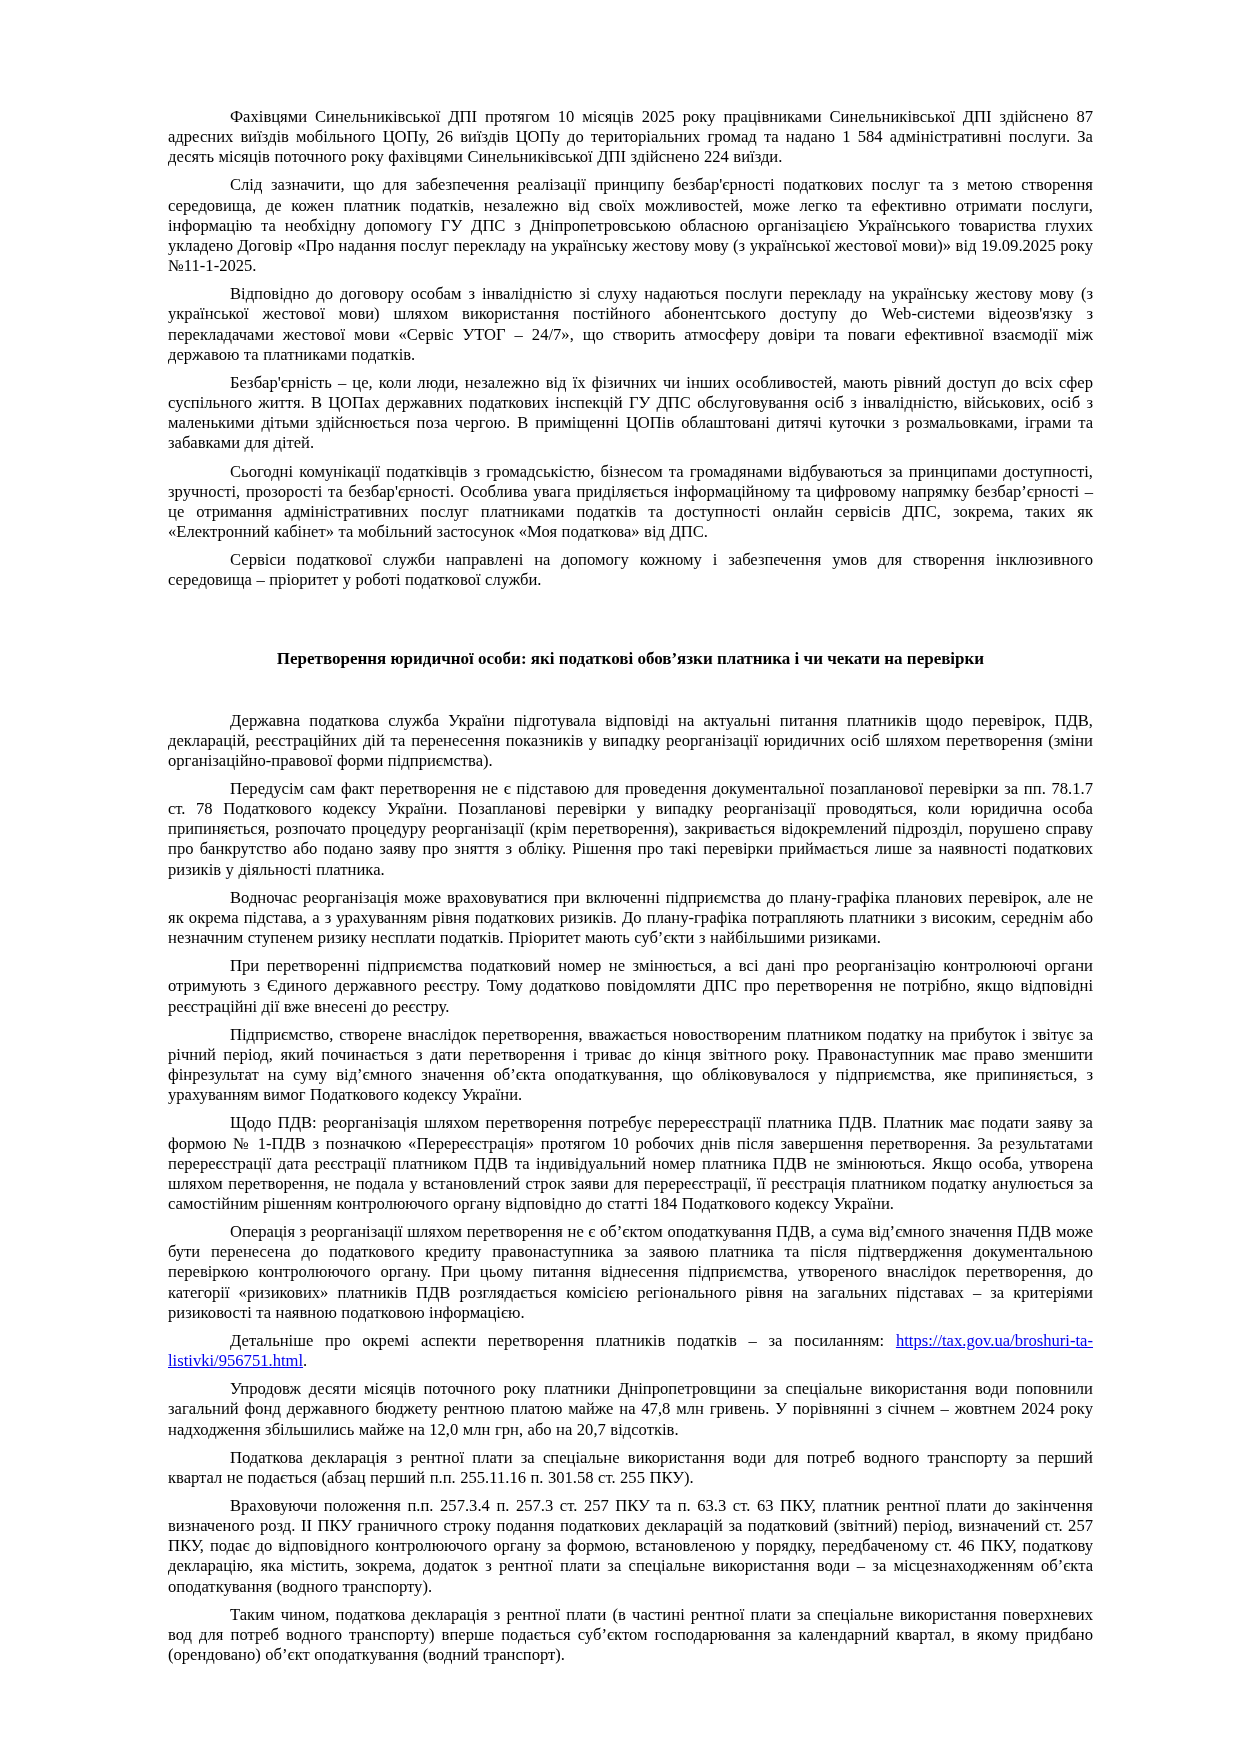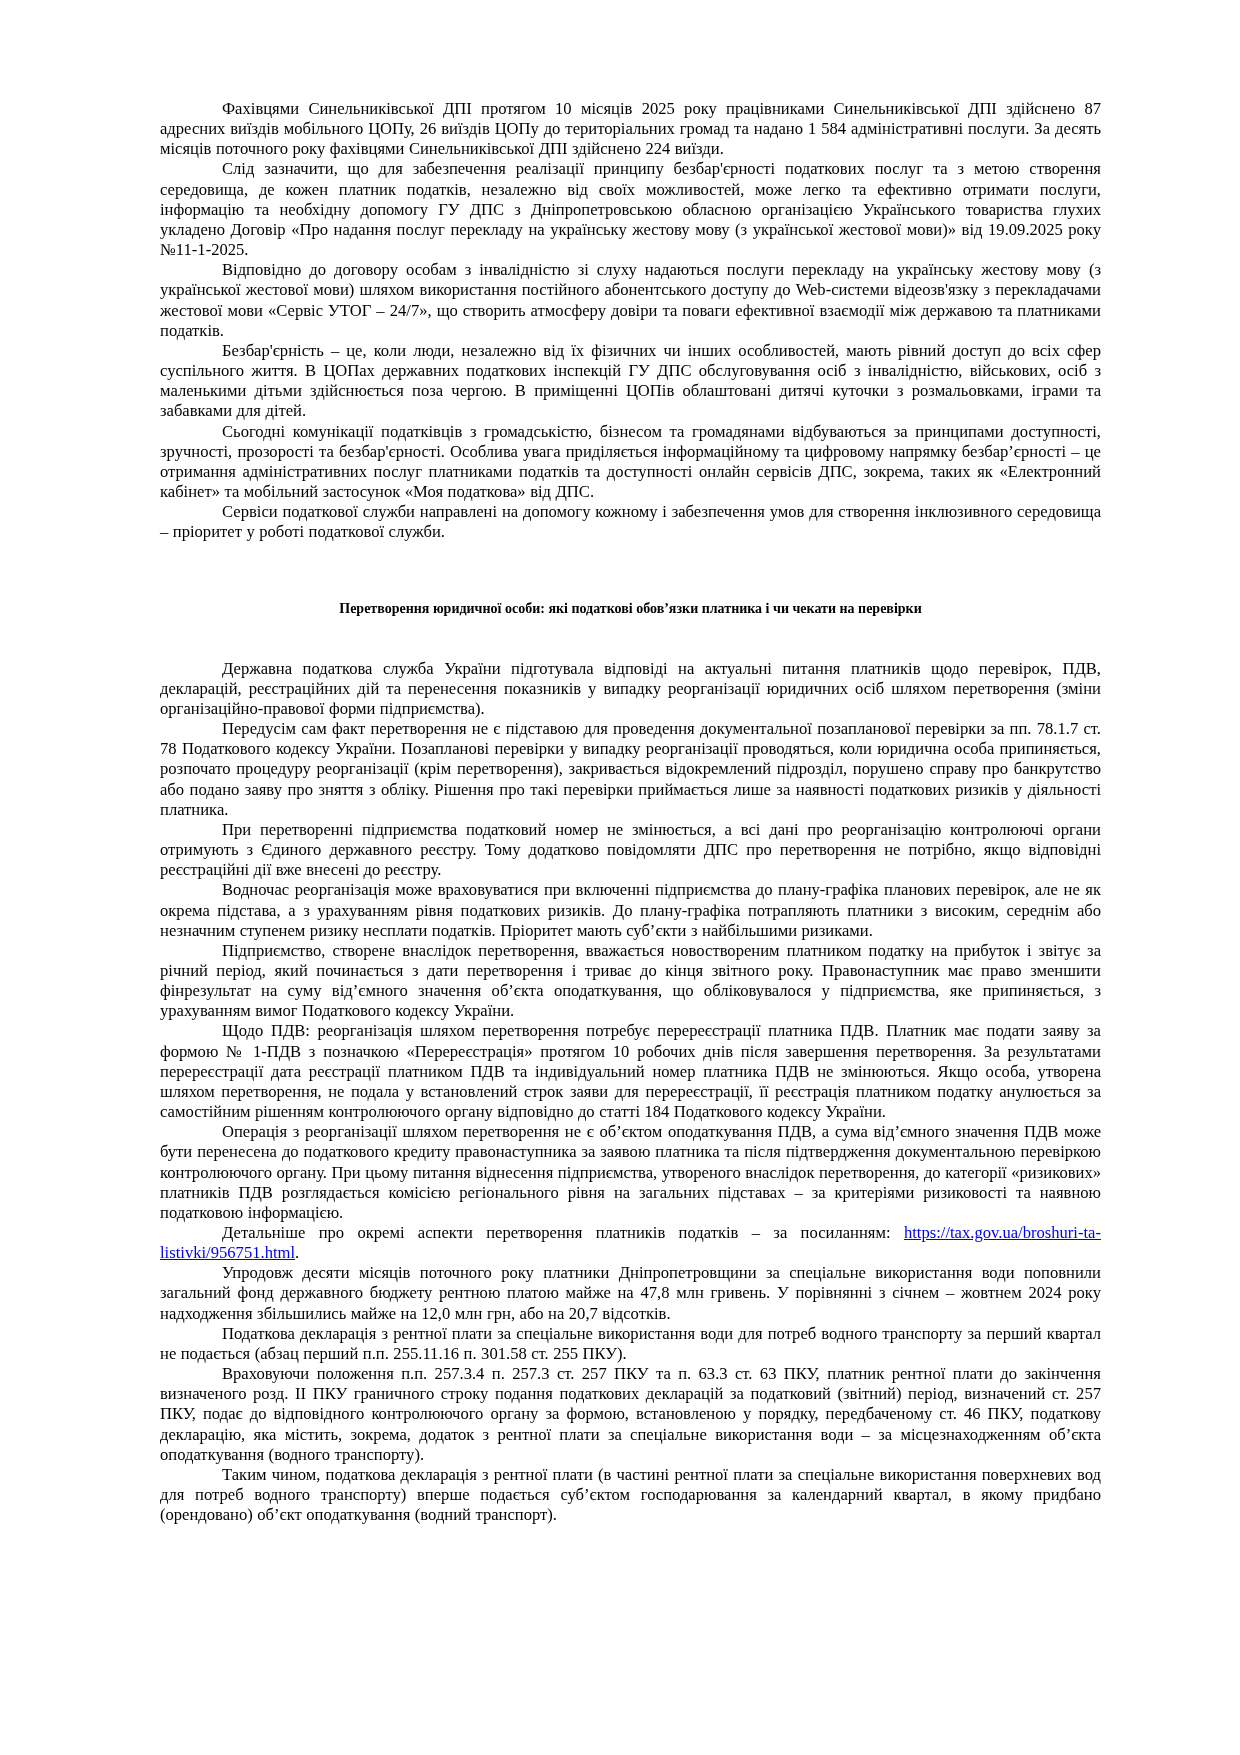--- a/index.html
+++ b/index.html
@@ -14,27 +14,27 @@
     box-sizing: border-box;
     background: #ffffff;
     padding: 99px 139px 80px 160px;
     font-family: "Liberation Serif", "DejaVu Serif", serif;
     font-size: 16.6px;
     line-height: 1.215;
     color: #000000;
   }
   .doc-section { margin: 0; }
   .doc-para {
-    margin: 0;
+    margin: 8px;
     text-align: justify;
     text-indent: 62px;
     word-spacing: 0.02em;
   }
   .doc-heading {
-    font-size: 14px;
+    font-size: 17px;
     font-weight: bold;
     text-align: center;
     text-indent: 0;
     margin: 58px 6px 40px 6px;
     line-height: 1.3;
   }
   .doc-section:first-child .doc-heading { margin-top: 0; }
   .doc-link {
     text-decoration: underline;
     cursor: pointer;
@@ -50,22 +50,22 @@
         <p class="doc-para">Слід зазначити, що для забезпечення реалізації принципу безбар'єрності податкових послуг та з метою створення середовища, де кожен платник  податків, незалежно від своїх можливостей, може легко та ефективно отримати послуги, інформацію та необхідну допомогу ГУ ДПС з Дніпропетровською обласною організацією Українського товариства глухих укладено Договір «Про надання послуг перекладу на українську жестову мову (з української жестової мови)» від 19.09.2025 року №11-1-2025.</p>
         <p class="doc-para">Відповідно до договору особам з інвалідністю зі слуху надаються послуги перекладу на українську жестову мову (з української жестової мови) шляхом використання постійного абонентського доступу до Web-системи відеозв'язку з перекладачами жестової мови «Сервіс УТОГ – 24/7», що створить атмосферу довіри та поваги ефективної взаємодії між державою та платниками податків.</p>
         <p class="doc-para">Безбар'єрність – це, коли люди, незалежно від їх фізичних чи інших особливостей, мають рівний доступ до всіх сфер суспільного життя. В ЦОПах державних податкових інспекцій ГУ ДПС обслуговування осіб з інвалідністю, військових, осіб з маленькими дітьми здійснюється поза чергою. В приміщенні ЦОПів облаштовані дитячі куточки з розмальовками, іграми та забавками для дітей.</p>
         <p class="doc-para">Сьогодні комунікації податківців з громадськістю, бізнесом та громадянами відбуваються за принципами доступності, зручності, прозорості та безбар'єрності. Особлива увага приділяється інформаційному та цифровому напрямку безбар’єрності – це отримання адміністративних послуг платниками податків та доступності онлайн сервісів ДПС, зокрема, таких як «Електронний кабінет» та мобільний застосунок «Моя податкова» від ДПС.</p>
         <p class="doc-para">Сервіси податкової служби направлені на допомогу кожному і забезпечення умов для створення інклюзивного середовища – пріоритет у роботі податкової служби.</p>
       </section>
       <section class="doc-section">
         <h2 class="doc-heading">Перетворення юридичної особи: які податкові обов’язки платника і чи чекати на перевірки</h2>
         <p class="doc-para">Державна податкова служба України підготувала відповіді на актуальні питання платників щодо перевірок, ПДВ, декларацій, реєстраційних дій та перенесення показників у випадку реорганізації юридичних осіб шляхом перетворення (зміни організаційно-правової форми підприємства).</p>
         <p class="doc-para">Передусім сам факт перетворення не є підставою для проведення документальної позапланової перевірки за пп. 78.1.7 ст. 78 Податкового кодексу України. Позапланові перевірки у випадку реорганізації проводяться, коли юридична особа припиняється, розпочато процедуру реорганізації (крім перетворення), закривається відокремлений підрозділ, порушено справу про банкрутство або подано заяву про зняття з обліку. Рішення про такі перевірки приймається лише за наявності податкових ризиків у діяльності платника.</p>
+        <p class="doc-para">Водночас реорганізація може враховуватися при включенні підприємства до плану-графіка планових перевірок, але не як окрема підстава, а з урахуванням рівня податкових ризиків. До плану-графіка потрапляють платники з високим, середнім або незначним ступенем ризику несплати податків. Пріоритет мають суб’єкти з найбільшими ризиками.</p>
         <p class="doc-para">При перетворенні підприємства податковий номер не змінюється, а всі дані про реорганізацію контролюючі органи отримують з Єдиного державного реєстру. Тому додатково повідомляти ДПС про перетворення не потрібно, якщо відповідні реєстраційні дії вже внесені до реєстру.</p>
-        <p class="doc-para">Водночас реорганізація може враховуватися при включенні підприємства до плану-графіка планових перевірок, але не як окрема підстава, а з урахуванням рівня податкових ризиків. До плану-графіка потрапляють платники з високим, середнім або незначним ступенем ризику несплати податків. Пріоритет мають суб’єкти з найбільшими ризиками.</p>
         <p class="doc-para">Підприємство, створене внаслідок перетворення, вважається новоствореним платником податку на прибуток і звітує за річний період, який починається з дати перетворення і триває до кінця звітного року. Правонаступник має право зменшити фінрезультат на суму від’ємного значення об’єкта оподаткування, що обліковувалося у підприємства, яке припиняється, з урахуванням вимог Податкового кодексу України.</p>
         <p class="doc-para">Щодо ПДВ: реорганізація шляхом перетворення потребує перереєстрації платника ПДВ. Платник має подати заяву за формою № 1-ПДВ з позначкою «Перереєстрація» протягом 10 робочих днів після завершення перетворення. За результатами перереєстрації дата реєстрації платником ПДВ та індивідуальний номер платника ПДВ не змінюються. Якщо особа, утворена шляхом перетворення, не подала у встановлений строк заяви для перереєстрації, її реєстрація платником податку анулюється за самостійним рішенням контролюючого органу відповідно до статті 184  Податкового кодексу України.</p>
         <p class="doc-para">Операція з реорганізації шляхом перетворення не є об’єктом оподаткування ПДВ, а сума від’ємного значення ПДВ може бути перенесена до податкового кредиту правонаступника за заявою платника та після підтвердження документальною перевіркою контролюючого органу. При цьому питання віднесення підприємства, утвореного внаслідок перетворення, до категорії «ризикових» платників ПДВ розглядається комісією регіонального рівня на загальних підставах – за критеріями ризиковості та наявною податковою інформацією.</p>
         <p class="doc-para"><span>Детальніше про окремі аспекти перетворення платників податків – за посиланням: </span><a class="doc-link" href="#" style="color: rgb(0, 0, 238);">https://tax.gov.ua/broshuri-ta-listivki/956751.html</a><span>.</span></p>
       </section>
       <section class="doc-section">
         <p class="doc-para">Упродовж десяти місяців поточного року платники Дніпропетровщини за спеціальне використання води поповнили загальний фонд державного бюджету рентною платою майже на 47,8 млн гривень. У порівнянні з січнем – жовтнем 2024 року надходження збільшились майже на 12,0 млн грн, або на 20,7 відсотків.</p>
         <p class="doc-para">Податкова декларація з рентної плати за спеціальне використання води для потреб водного транспорту за перший квартал не подається (абзац перший п.п. 255.11.16 п. 301.58 ст. 255 ПКУ).</p>
         <p class="doc-para">Враховуючи положення п.п. 257.3.4 п. 257.3 ст. 257 ПКУ та п. 63.3 ст. 63 ПКУ, платник рентної плати до закінчення визначеного розд. ІІ ПКУ граничного строку подання податкових декларацій за податковий (звітний) період, визначений ст. 257 ПКУ, подає до відповідного контролюючого органу за формою, встановленою у порядку, передбаченому ст. 46 ПКУ, податкову декларацію, яка містить, зокрема, додаток з рентної плати за спеціальне використання води – за місцезнаходженням об’єкта оподаткування (водного транспорту).</p>
         <p class="doc-para">Таким чином, податкова декларація з рентної плати (в частині рентної плати за спеціальне використання поверхневих вод для потреб водного транспорту) вперше подається суб’єктом господарювання за календарний квартал, в якому придбано (орендовано) об’єкт оподаткування (водний транспорт).</p>

